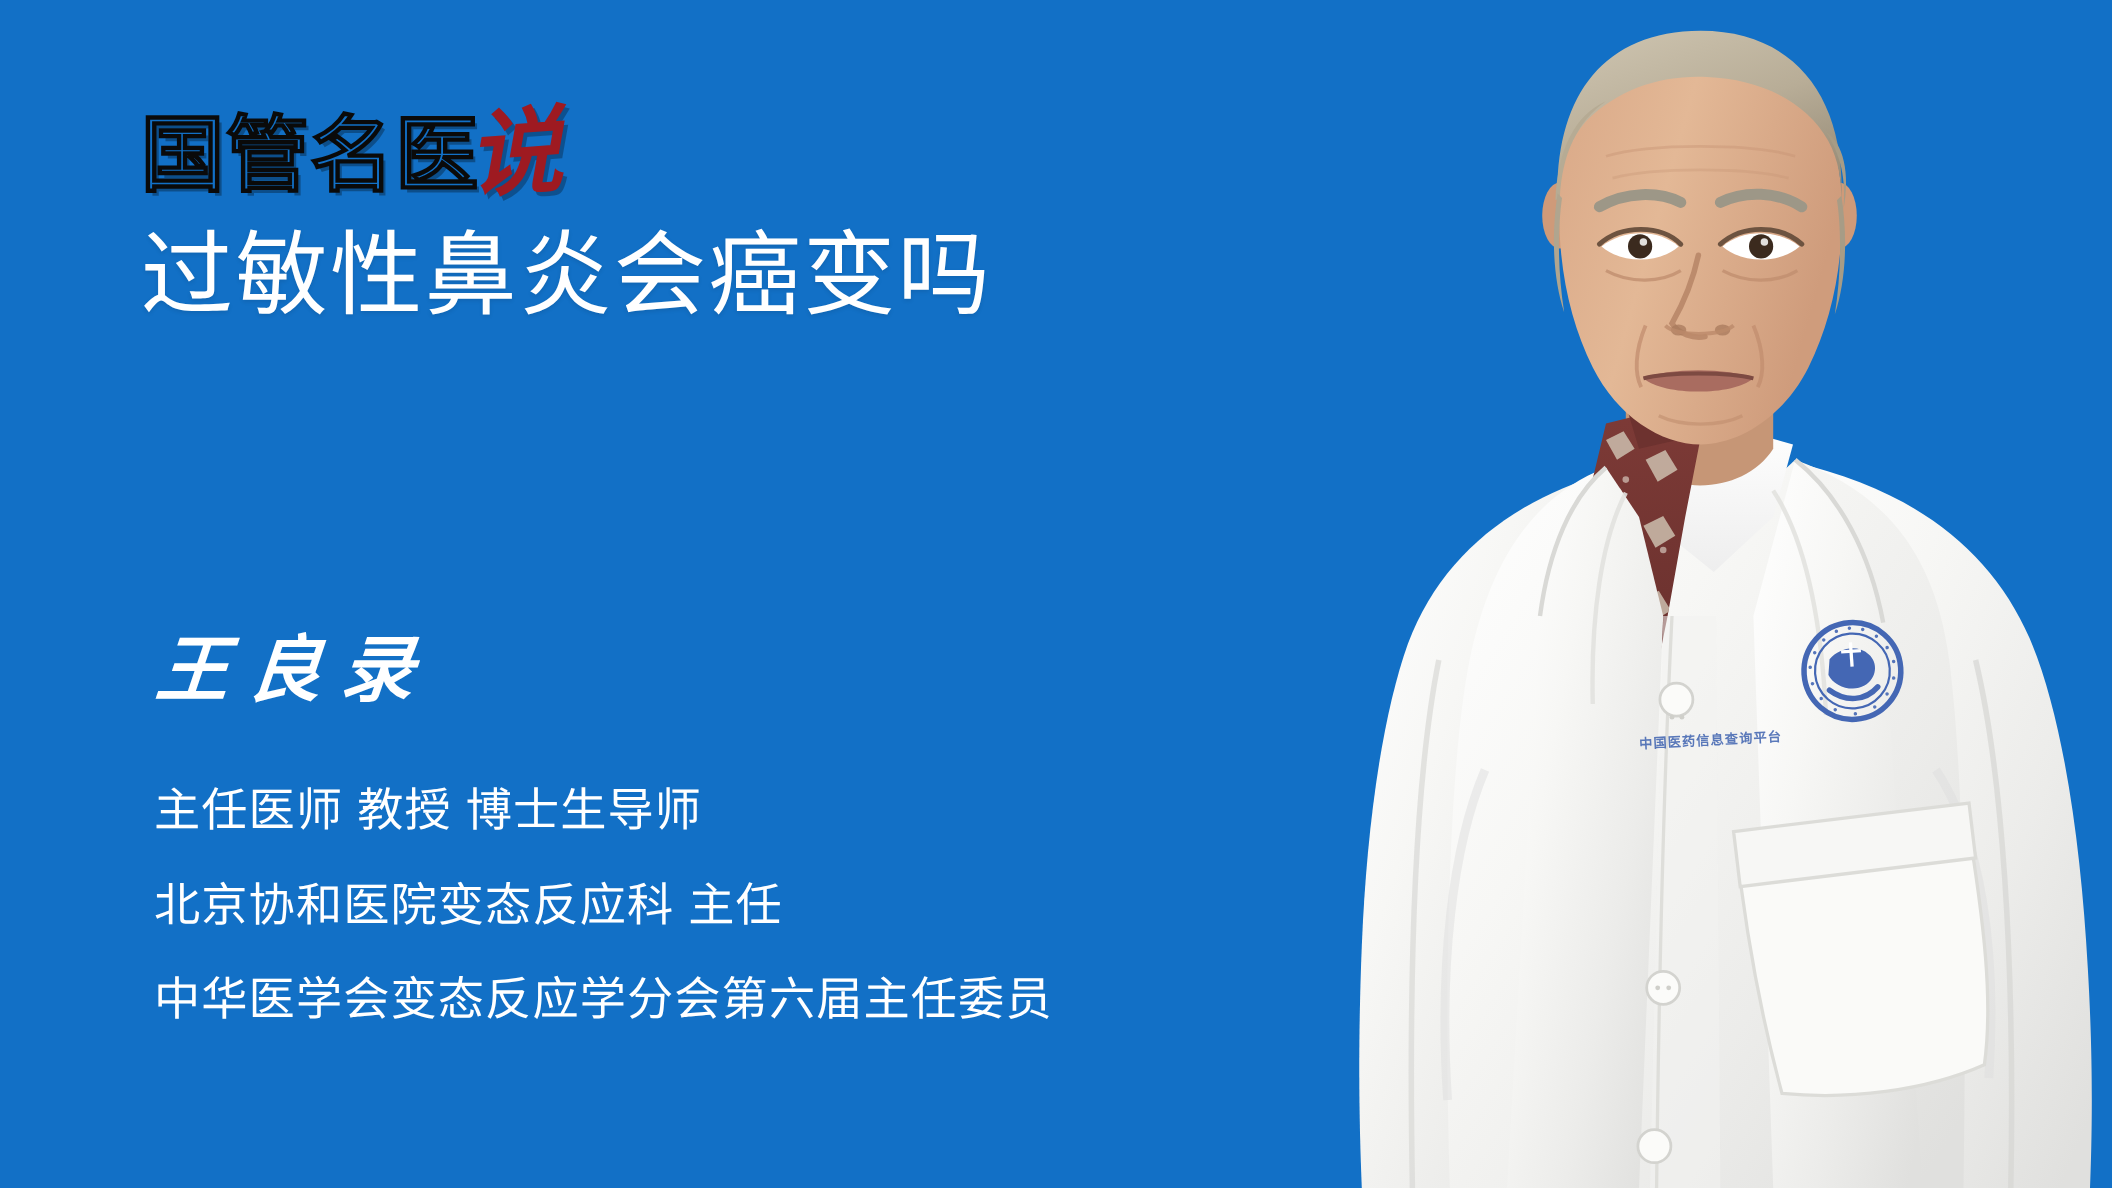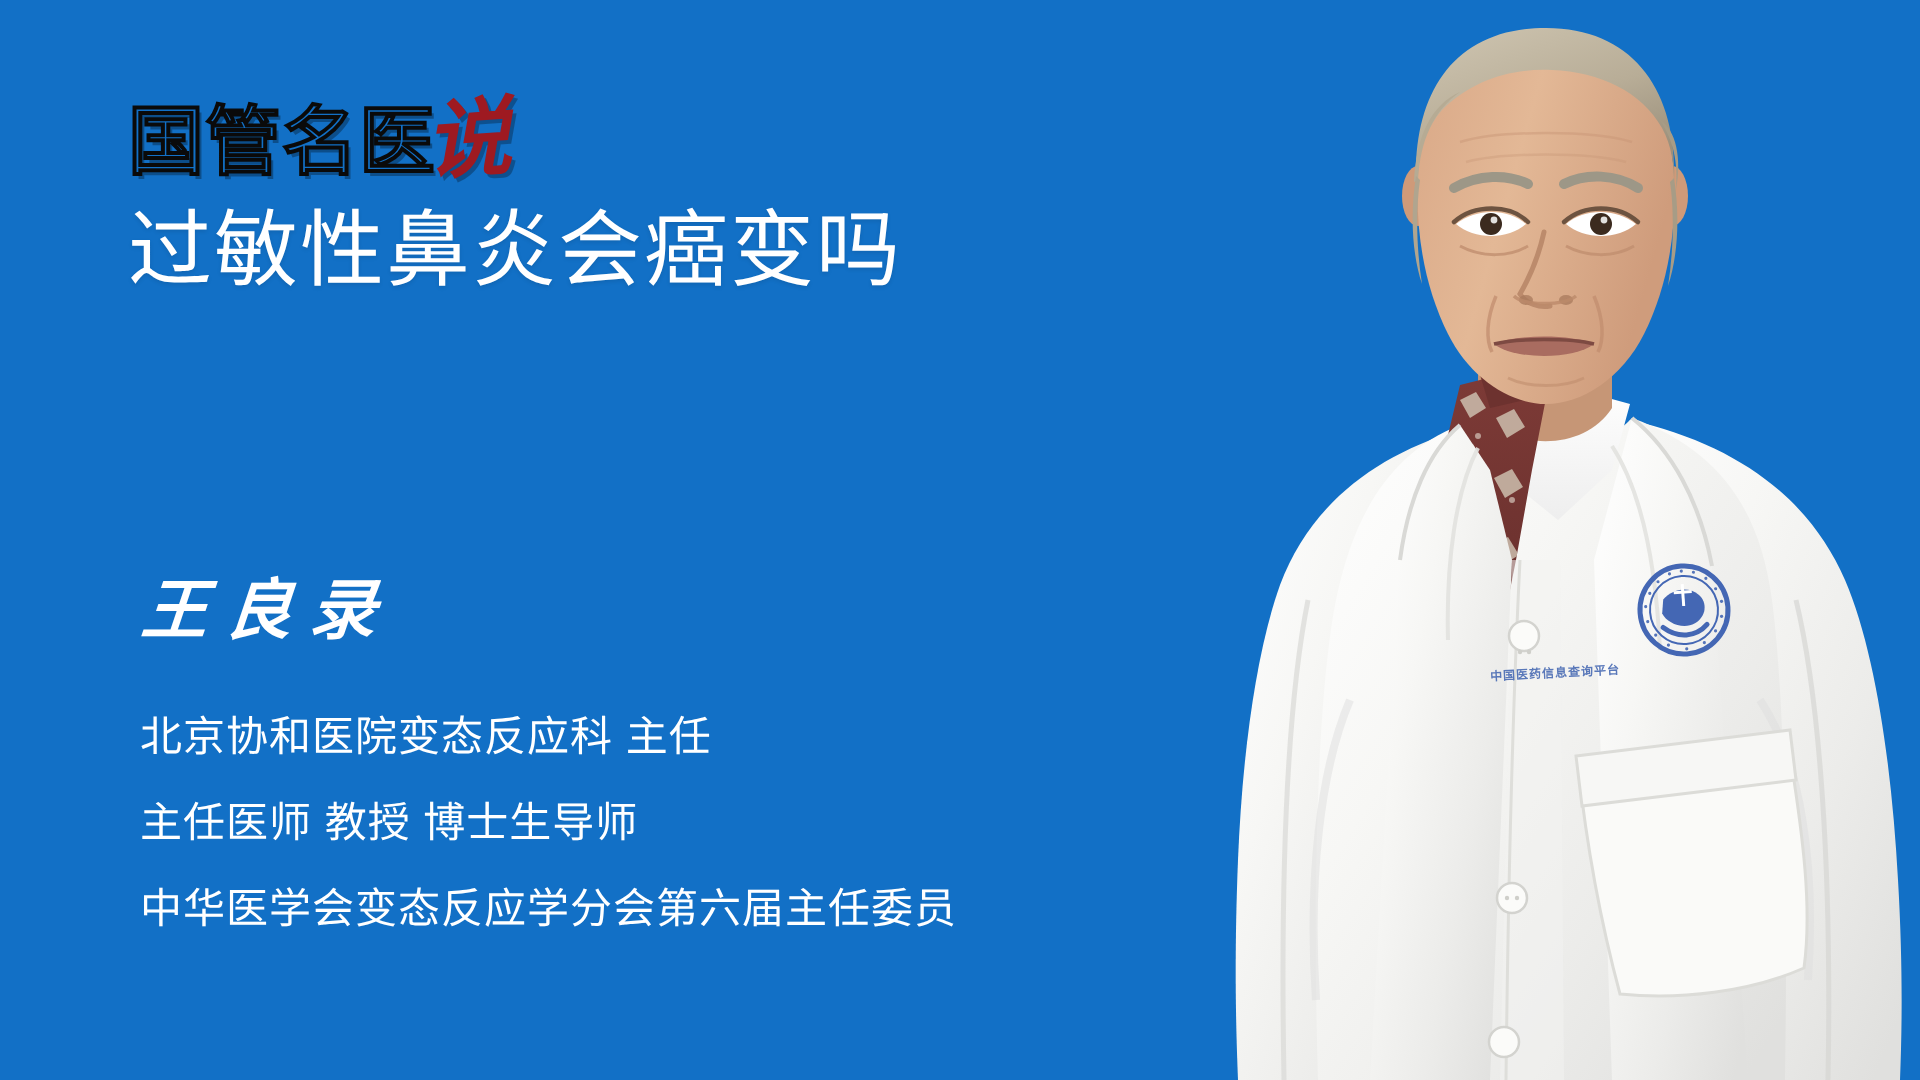--- a/index.html
+++ b/index.html
@@ -134,22 +134,22 @@
   <div class="brand-logo">
     <span class="brand-main">国管名医</span>
       <span class="brand-accent">说</span>
   </div>
 
   <div class="main-title">过敏性鼻炎会癌变吗</div>
 
   <div class="doctor-name">王良录</div>
 
   <div class="credentials">
+    <div class="credential-line">主任医师  教授  博士生导师</div>
     <div class="credential-line">北京协和医院变态反应科  主任</div>
-    <div class="credential-line">主任医师  教授  博士生导师</div>
     <div class="credential-line">中华医学会变态反应学分会第六届主任委员</div>
   </div>
 
   <div class="portrait">
     <svg viewBox="0 0 760 1080" preserveAspectRatio="xMidYMax meet">
       <defs>
         <linearGradient id="skin" x1="0" y1="0" x2="1" y2="0.4">
           <stop offset="0%" stop-color="#d9a887"></stop>
           <stop offset="45%" stop-color="#e3b896"></stop>
           <stop offset="100%" stop-color="#cf9c7c"></stop>

